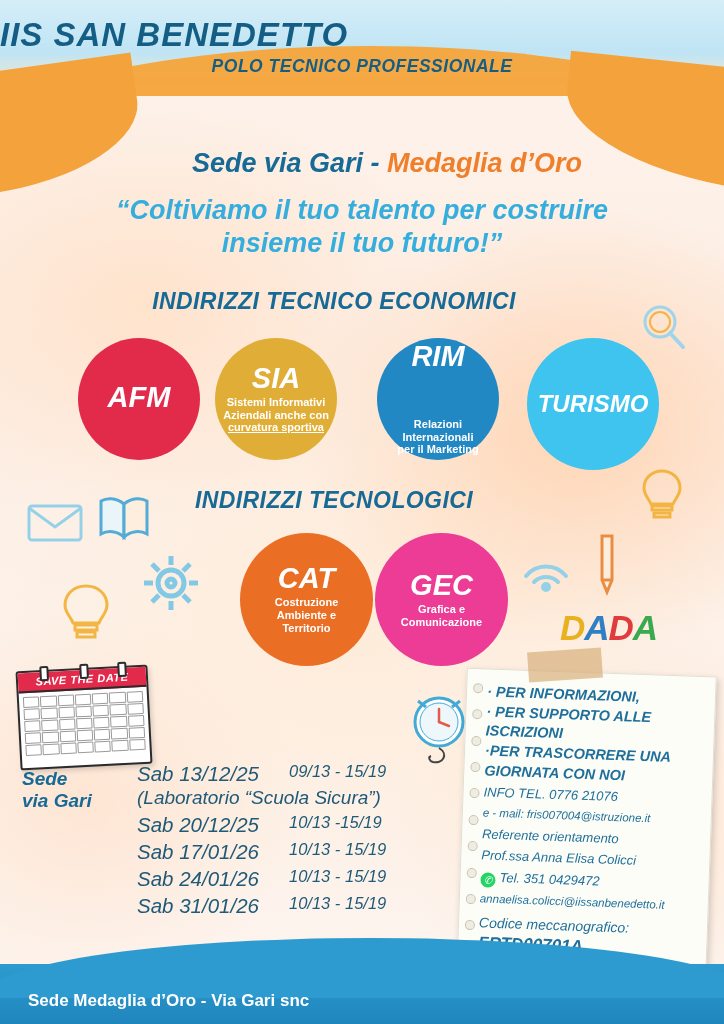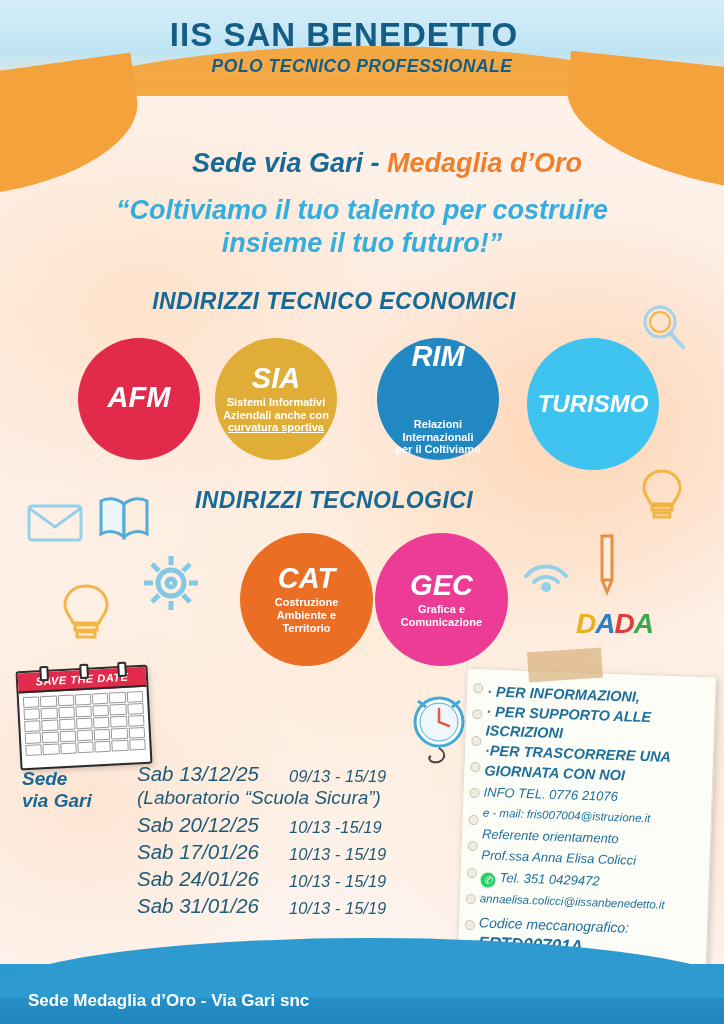--- a/index.html
+++ b/index.html
@@ -41,25 +41,25 @@
     position: absolute;
     left: -60px; bottom: -70px;
     width: 860px; height: 120px;
     background: #f6a43a;
     border-radius: 50% 50% 0 0 / 100% 100% 0 0;
     opacity: .95;
   }
   .header-title {
     position: absolute;
     top: 16px; left: 0; width: 688px;
-    text-align: center;
     font-size: 33px;
     font-weight: bold;
     letter-spacing: 1px;
     color: #145e86;
+    font-style: italic;
     z-index: 3;
   }
   .header-sub {
     position: absolute;
     top: 56px; left: 0; width: 724px;
     text-align: center;
     font-size: 17.5px;
     font-weight: bold;
     letter-spacing: .5px;
     color: #145e86;
@@ -263,21 +263,21 @@
     z-index: 5;
   }
   .schedule {
     position: absolute;
     left: 137px; top: 762px;
     z-index: 5;
     color: #1b4f6b;
   }
   .schedule .row {
     display: flex;
-    align-items: flex-end;
+    align-items: flex-start;
     margin-bottom: 3px;
   }
   .schedule .date {
     font-size: 20.5px;
     font-style: italic;
     width: 152px;
     color: #1f5a78;
   }
   .schedule .time {
     font-size: 16.5px;
@@ -366,26 +366,25 @@
     line-height: 15px;
     text-align: center;
     margin-right: 4px;
     vertical-align: -2px;
   }
 
   
   .dada {
     position: absolute;
     left: 560px; top: 608px;
-    font-size: 28px;
+    font-size: 35px;
     font-weight: bold;
     font-style: italic;
     z-index: 4;
     letter-spacing: -1px;
-    margin-left: 16px;
   }
   .dada .d1 { color: #e7b11f; }
   .dada .a1 { color: #2f7fc5; }
   .dada .d2 { color: #e03c3c; }
   .dada .a2 { color: #3aa94f; }
 </style>
 </head>
 <body>
 
 <div class="poster">
@@ -477,21 +476,21 @@
       <div>Sistemi Informativi</div>
       <div>Aziendali anche con</div>
       <div style="text-decoration:underline;">curvatura sportiva</div>
     </div>
   </div>
 
   <div class="circle" id="c-rim">
     <div class="ctitle">RIM</div>
     <div class="cdesc">
       <div>Relazioni Internazionali</div>
-      <div>per il Coltiviamo</div>
+      <div>per il Marketing</div>
     </div>
   </div>
 
   <div class="circle only-title" id="c-tur">
     <div class="ctitle">TURISMO</div>
   </div>
 
   <div class="circle" id="c-cat">
     <div class="ctitle">CAT</div>
     <div class="cdesc">

